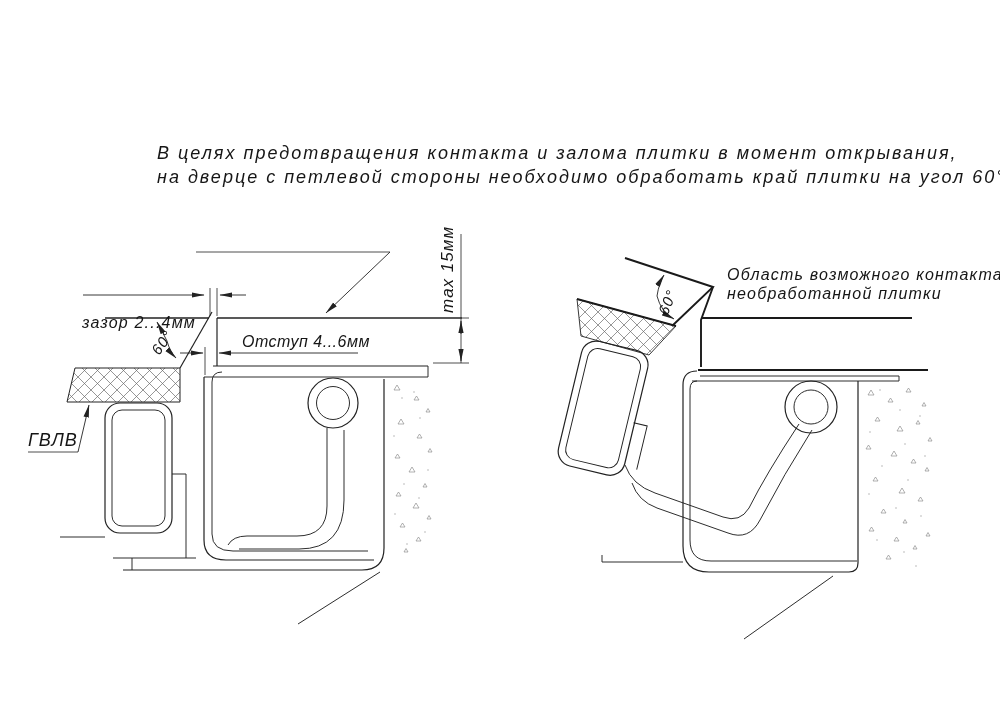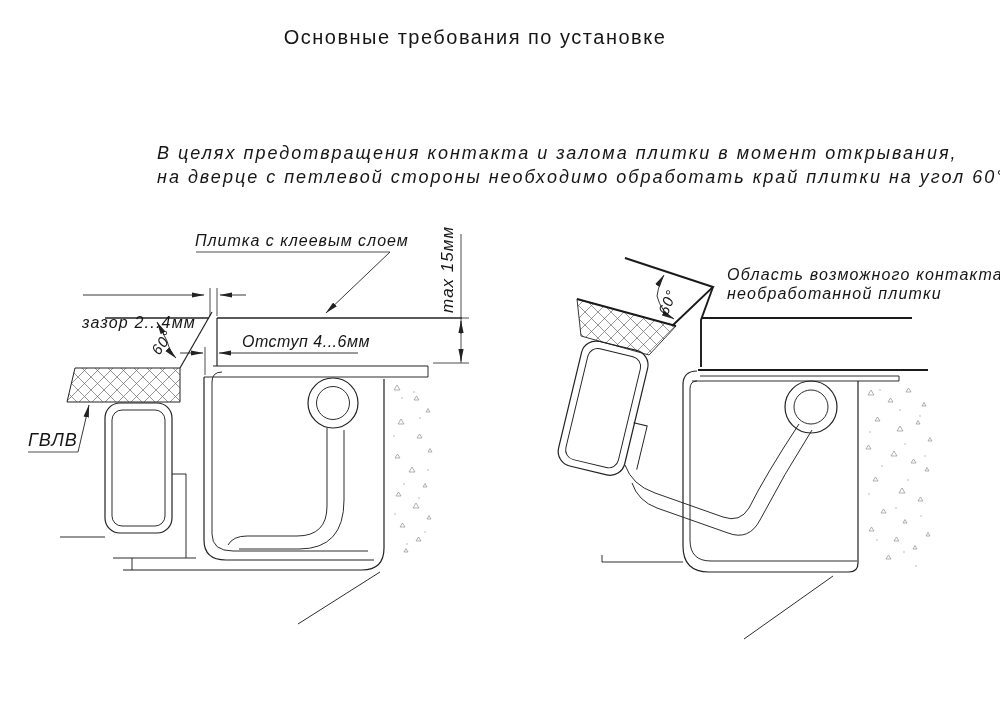--- a/index.html
+++ b/index.html
@@ -194,29 +194,27 @@
           <circle cx="896" cy="508" r="0.8"></circle>
         <circle cx="921" cy="516" r="0.8"></circle>
           <circle cx="877" cy="540" r="0.8"></circle>
         <circle cx="904" cy="552" r="0.8"></circle>
           <circle cx="916" cy="566" r="0.8"></circle>
       </g>
     </g>
   </svg>
 
   <div class="lbl t-title">
-    <div>Основные требования по установке</div>
   </div>
 
   <div class="lbl t-note">
     <div>В целях предотвращения контакта и залома плитки в момент открывания,</div>
     <div>на дверце с петлевой стороны необходимо обработать край плитки на угол 60°</div>
   </div>
 
-  <div class="lbl cad lbl-tile">Плитка с клеевым слоем</div>
 
   <div class="lbl cad lbl-gap">зазор 2...4мм</div>
 
   <div class="lbl cad lbl-angle-l">60°</div>
 
   <div class="lbl cad lbl-offset">Отступ 4...6мм</div>
 
   <div class="lbl cad lbl-max">max 15мм</div>
 
   <div class="lbl cad lbl-gvlv">ГВЛВ</div>

